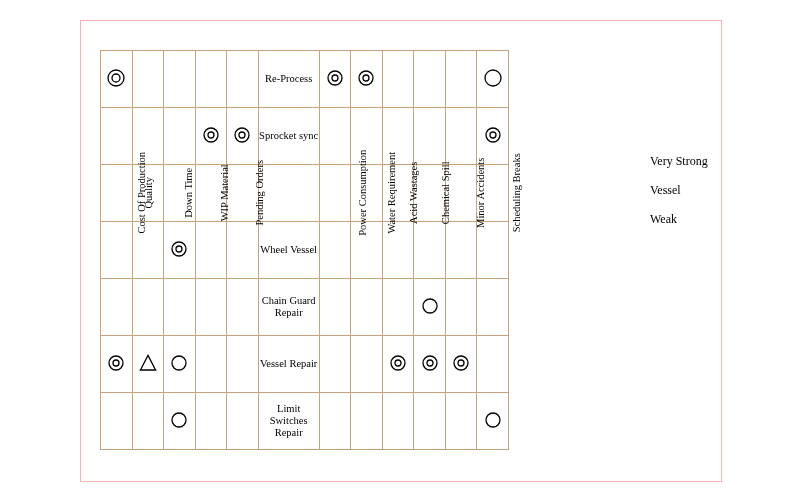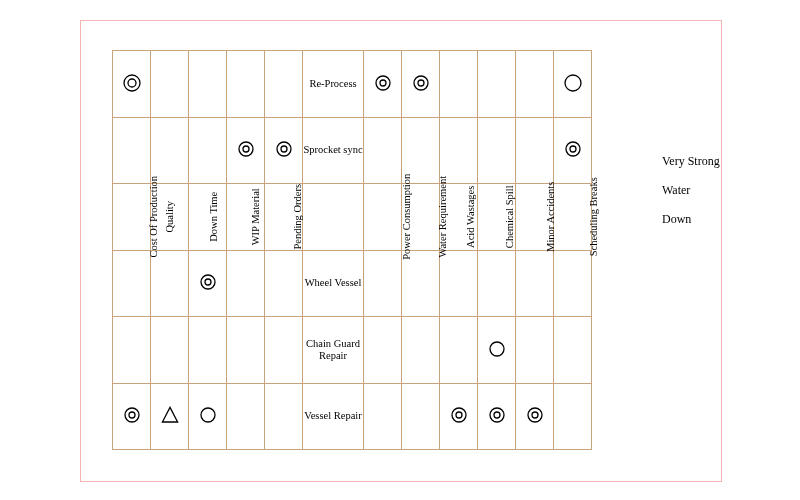--- a/index.html
+++ b/index.html
@@ -1,27 +1,27 @@
 <!DOCTYPE html>
 <html><head>
 <meta charset="utf-8">
 <style>
   html,body{margin:0;padding:0;background:#fff;font-family:"Times New Roman",Times,serif;font-size:11px;color:#000}
   .canvas{position:relative;width:800px;height:500px}
   .outer{position:absolute;left:80px;top:20px;width:640px;height:460px;border:1px solid #f4b4b4}
-  .grid{position:absolute;left:112px;top:50px;width:480px;height:400px}
+  .grid{position:absolute;left:100px;top:50px;width:409px;height:400px}
   table.matrix{border-collapse:collapse;width:100%;height:100%;table-layout:fixed}
   table.matrix td{border:1px solid #c8a27a;text-align:center;vertical-align:middle;padding:0;height:40px}
   td.rowlabel{width:60px;text-align:left;padding:2px 4px;font-size:10.5px;line-height:1.15}
   td.colhead{height:80px;vertical-align:bottom;padding:4px 0;font-size:10.5px;line-height:1.1}
   .vcol{transform:rotate(-90deg);white-space:nowrap;display:inline-block}
   .sym{display:inline-block}
   svg{display:block;margin:auto}
   .legend{position:absolute;left:620px;top:140px;font-size:12px}
-  .legend-row{display:flex;margin:14px 12px}
+  .legend-row{display:flex;margin:14px 0}
   .legend-row .sym{width:24px;margin-right:6px}
 </style>
 </head>
 <body>
 
 <div class="canvas">
   <div class="outer"></div>
 
   <div class="grid">
     <table class="matrix">
@@ -144,31 +144,49 @@
             <td><span class="sym"><svg width="18" height="18">
                   <circle cx="9" cy="9" r="7" fill="none" stroke="#000" stroke-width="1.3"></circle>
                   <circle cx="9" cy="9" r="3" fill="none" stroke="#000" stroke-width="1.3"></circle>
                 </svg></span></td>
             <td><span class="sym"><svg width="18" height="18">
                   <circle cx="9" cy="9" r="7" fill="none" stroke="#000" stroke-width="1.3"></circle>
                   <circle cx="9" cy="9" r="3" fill="none" stroke="#000" stroke-width="1.3"></circle>
                 </svg></span></td>
             <td></td>
           </tr>
+          <tr>
+            <td></td>
+            <td></td>
+            <td><span class="sym"><svg width="18" height="18">
+                  <circle cx="9" cy="9" r="7" fill="none" stroke="#000" stroke-width="1.3"></circle>
+                </svg></span></td>
+            <td></td>
+            <td></td>
+            <td class="rowlabel">Limit Switches Repair</td>
+            <td></td>
+            <td></td>
+            <td></td>
+            <td></td>
+            <td></td>
+            <td><span class="sym"><svg width="18" height="18">
+                  <circle cx="9" cy="9" r="7" fill="none" stroke="#000" stroke-width="1.3"></circle>
+                </svg></span></td>
+          </tr>
         </tbody>
     </table>
   </div>
 
   <div class="legend">
     <div class="legend-row">
       <span class="sym"></span>
       <span>Very Strong</span>
     </div>
     <div class="legend-row">
       <span class="sym"></span>
-      <span>Water</span>
+      <span>Vessel</span>
     </div>
     <div class="legend-row">
       <span class="sym"></span>
-      <span>Down</span>
+      <span>Weak</span>
     </div>
   </div>
 </div>
 
 </body></html>

